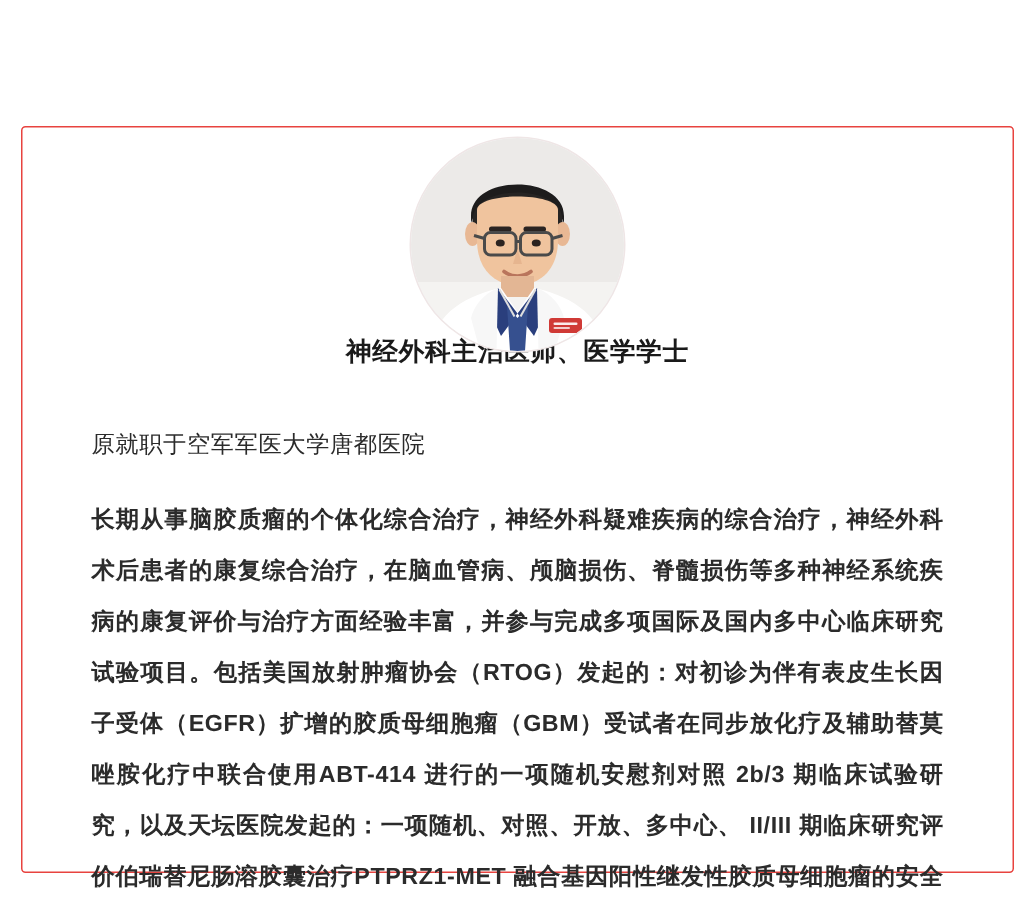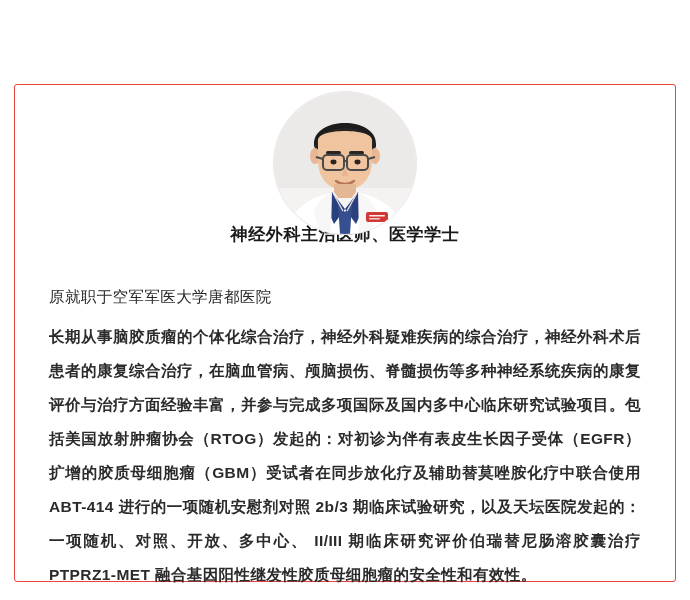--- a/index.html
+++ b/index.html
@@ -79,21 +79,21 @@
     color: #1a1a1a;
     letter-spacing: 0.6px;
   }
   .body-text {
     margin-top: 34px;
     color: #2b2b2b;
     font-size: 15.5px;
     line-height: 34px;
     letter-spacing: 0.4px;
   }
-  .para { margin: 4px; }
+  .para { margin: 16px; }
   .para + .para { margin-top: 6px; font-weight: bold; }
   .para-justify {
     text-align: justify;
     text-justify: inter-ideograph;
   }
 </style>
 </head>
 <body>
 
 <div class="page">

